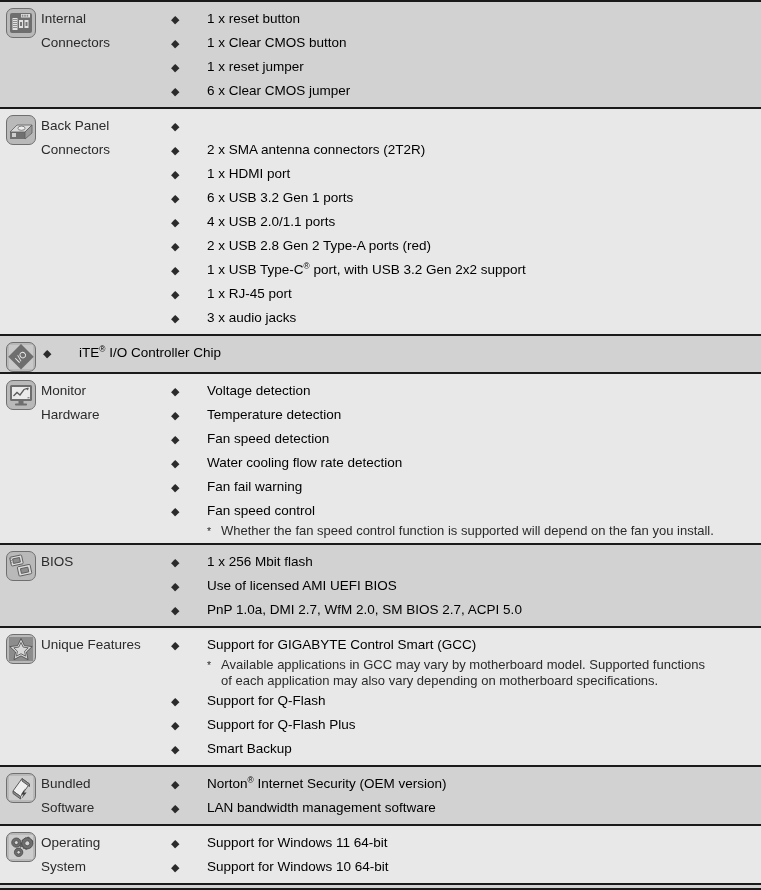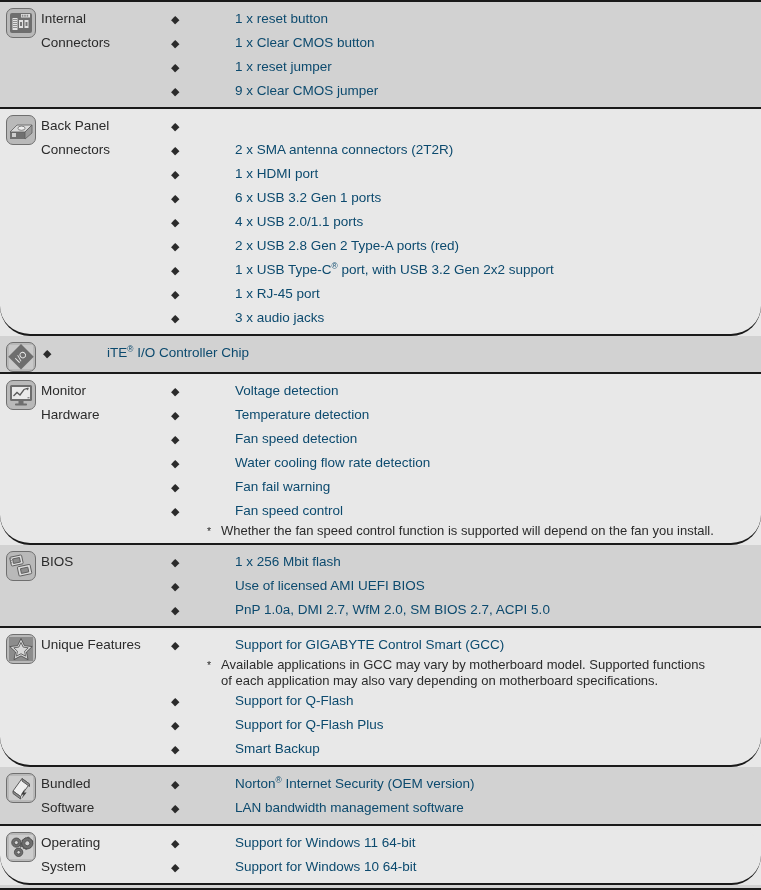--- a/index.html
+++ b/index.html
@@ -23,21 +23,21 @@
   }
   .spec-row {
     display: flex;
     align-items: flex-start;
     box-sizing: border-box;
     border-bottom: 2px solid #1a1a1a;
     padding: 0;
   }
   .spec-row:last-child { border-bottom: none; }
   .spec-row.shade-dark  { background: #d2d2d2; }
-  .spec-row.shade-light { background: #e8e8e8; border-radius: 30px; }
+  .spec-row.shade-light { background: #e8e8e8; }
 
   .icon-cell {
     width: 41px;
     min-width: 41px;
     padding-top: 6px;
     padding-left: 6px;
     box-sizing: border-box;
   }
   .icon-badge {
     width: 30px;
@@ -79,24 +79,23 @@
     width: 38px;
     min-width: 38px;
     color: #2b2b2b;
     font-size: 11px;
     line-height: 24px;
     text-align: left;
     padding-left: 2px;
     box-sizing: border-box;
   }
   .bullet-text {
-    color: #0c4a6e;
+    color: #000000;
     font-size: 13.5px;
     line-height: 24px;
-    margin-left: 28px;
   }
   .note-line {
     display: flex;
     align-items: flex-start;
     padding-left: 38px;
     line-height: 16px;
   }
   .note-star {
     width: 14px;
     min-width: 14px;
@@ -158,21 +157,21 @@
         <div class="bullet-line">
           <span class="bullet-mark">◆</span>
           <span class="bullet-text">1 x Clear CMOS button</span>
         </div>
         <div class="bullet-line">
           <span class="bullet-mark">◆</span>
           <span class="bullet-text">1 x reset jumper</span>
         </div>
         <div class="bullet-line">
           <span class="bullet-mark">◆</span>
-          <span class="bullet-text">9 x Clear CMOS jumper</span>
+          <span class="bullet-text">6 x Clear CMOS jumper</span>
         </div>
         <div class="row-pad-bottom"></div>
       </div>
     </div>
     <div class="spec-row shade-light">
       <div class="icon-cell">
         <div class="icon-badge">
     <svg width="26" height="26" viewBox="0 0 26 26">
       <path d="M2 15 L2 22 L17 22 L17 11 L9 11 Z" fill="#707070"></path>
       <path d="M2 15 L9 8 L24 8 L17 15 Z" fill="#d8d8d8" stroke="#5d5d5d" stroke-width="0.8"></path>

